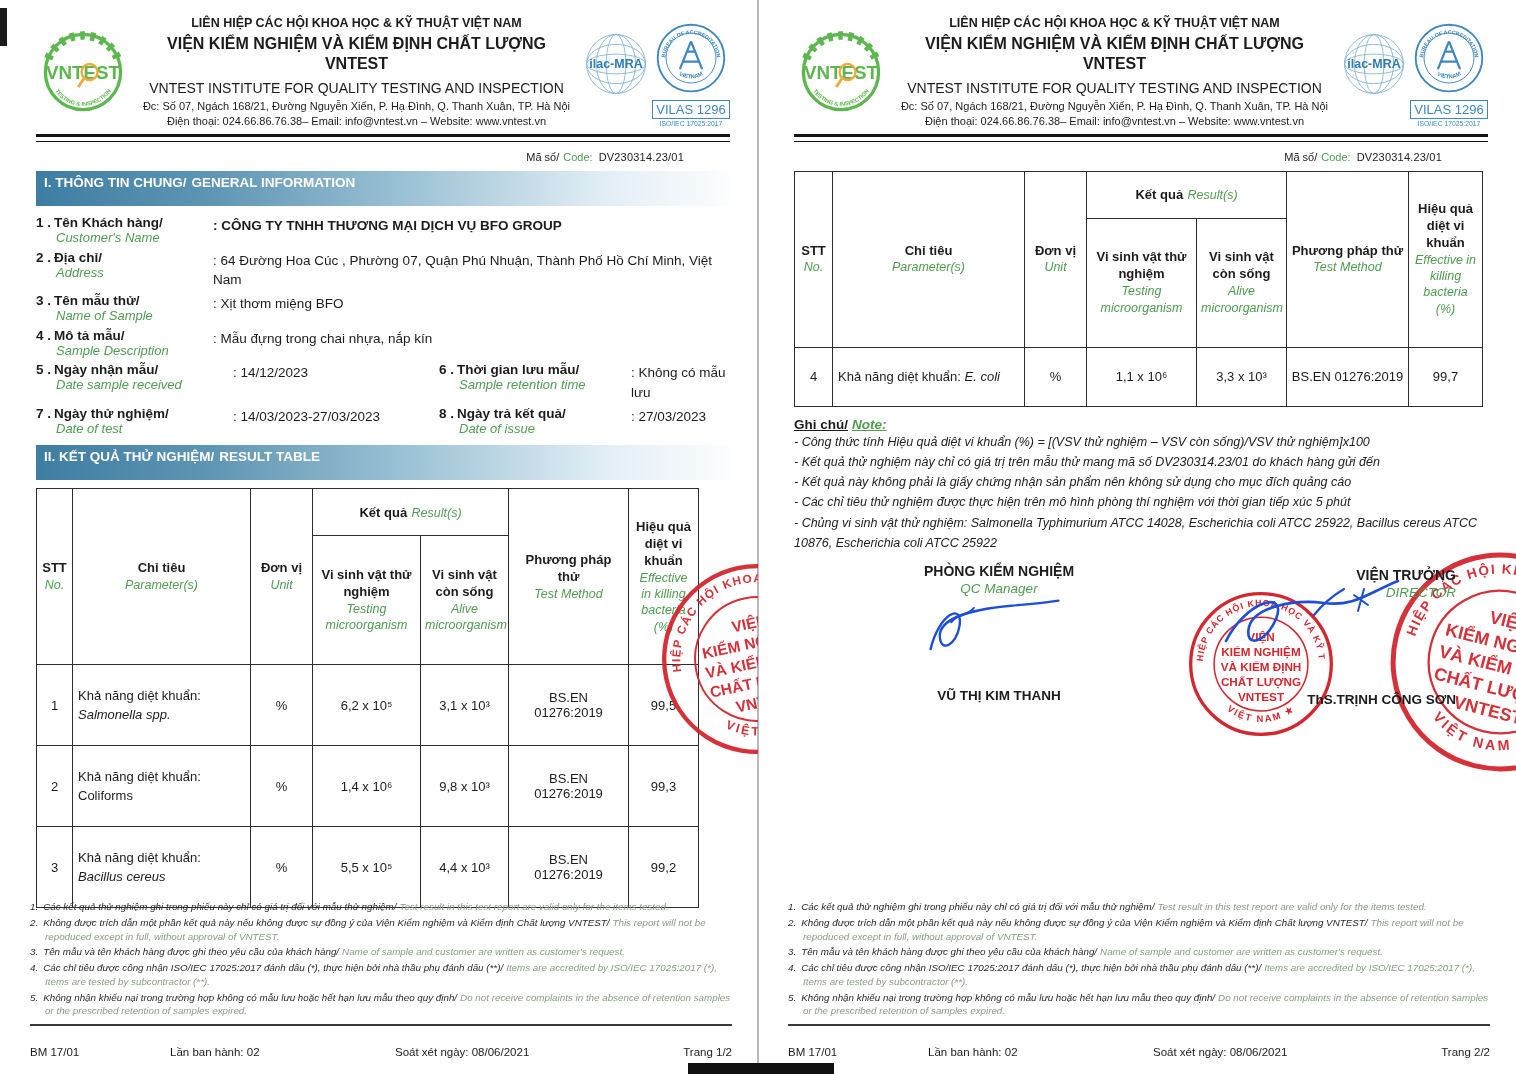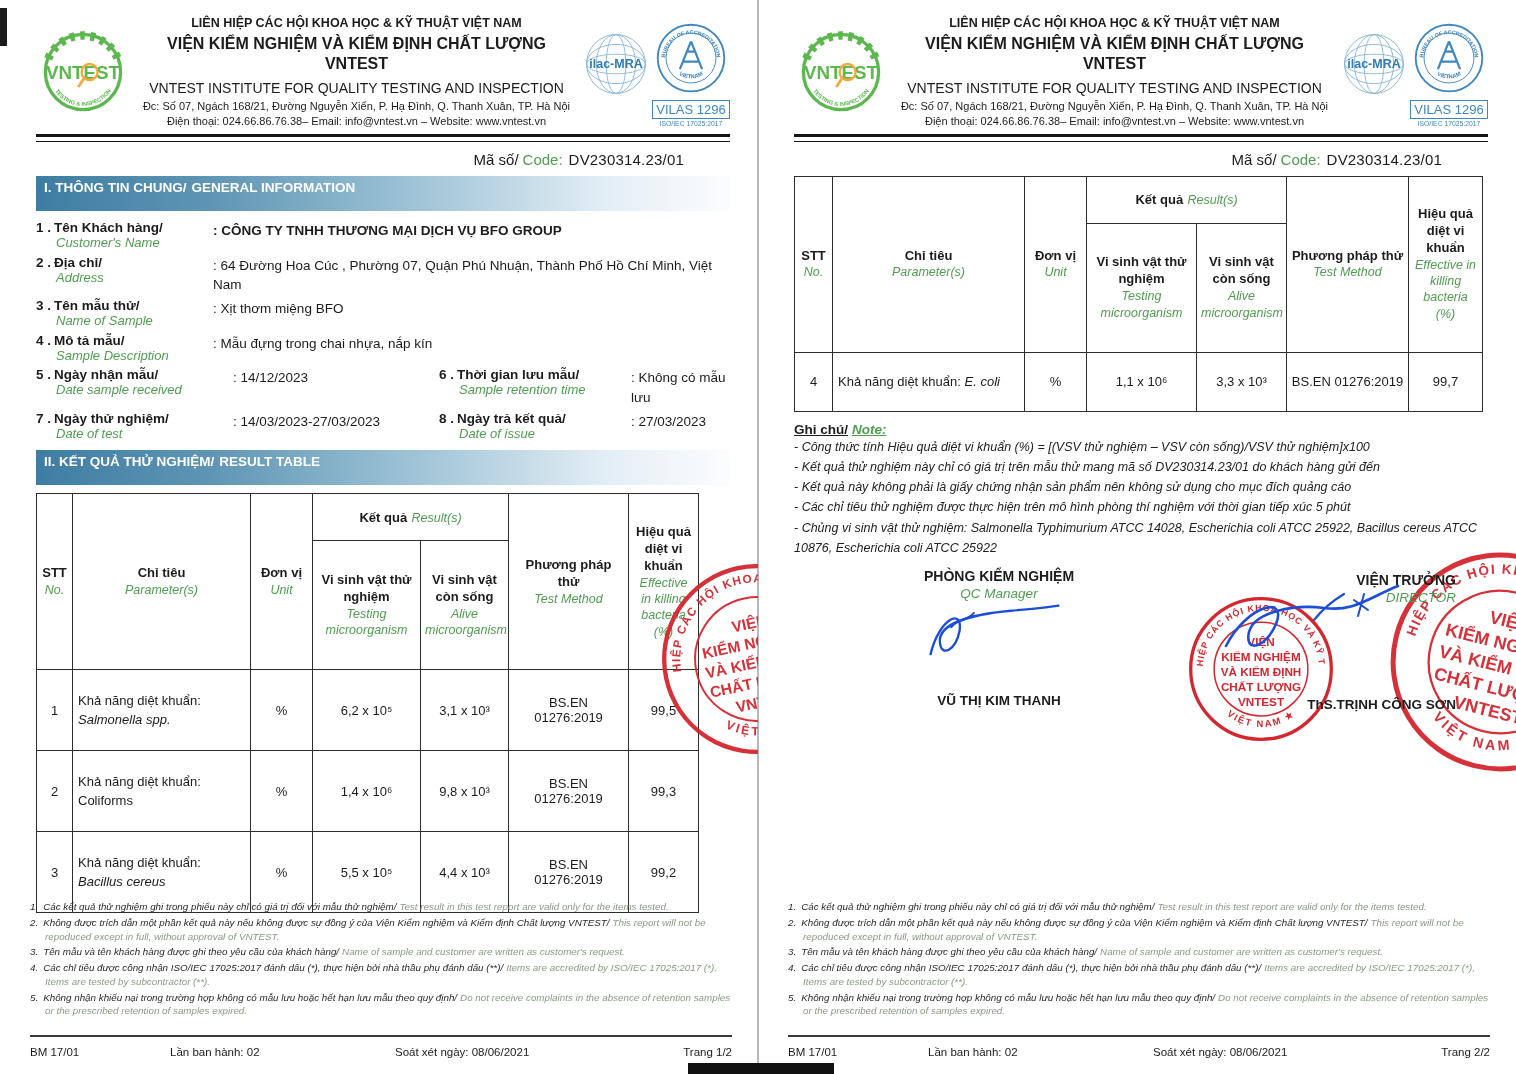--- a/index.html
+++ b/index.html
@@ -24,21 +24,21 @@
   .head-logos{display:flex;align-items:flex-start;gap:3px;flex:0 0 auto;padding-top:4px;}
   .ilac-logo{width:66px;height:66px;margin-top:10px;}
   .boa-block{width:78px;text-align:center;}
   .boa-logo{width:74px;height:74px;}
   .vilas-box{border:1px solid #3f87c0;border-radius:0;font-size:13px;color:#3f87c0;
              padding:1px 3px;width:fit-content;margin:1px auto 0;}
   .iso-label{font-size:6.8px;color:#3f87c0;margin-top:1px;}
   .double-rule{margin-top:5px;height:4px;border-top:3px solid #151515;border-bottom:1.5px solid #151515;}
 
   
-  .code-line{text-align:right;font-size:15px;margin-top:9px;padding-right:46px;}
+  .code-line{text-align:right;font-size:11px;margin-top:9px;padding-right:46px;}
   .code-line .en{color:#4f9d50;margin:0 6px 0 4px;}
   .code-line .val{letter-spacing:.2px;}
   .doc-title{font-size:24px;font-weight:bold;margin-top:4px;letter-spacing:.3px;}
   .doc-title .en{color:#4f9d50;margin-left:6px;}
   .sec-bar{margin-top:8px;height:35px;line-height:23px;padding-left:8px;color:#ffffff;
            font-weight:bold;font-size:13.5px;
            background:linear-gradient(90deg,#3e7da3 0%,#5e95b4 25%,#9fc4d6 55%,#e2eef5 82%,#fcfdfe 100%);}
   .sec-bar .en{margin-left:5px;}
 
   
@@ -86,21 +86,21 @@
   .stamp-edge{position:absolute;left:628px;top:548px;width:228px;height:228px;transform:rotate(14deg);z-index:3;opacity:.95;}
   .stamp-p1{position:absolute;left:658px;top:560px;width:198px;height:198px;transform:rotate(-12deg);z-index:3;opacity:.95;}
   .stamp .st-c{font-size:12.5px;font-weight:bold;fill:#d4262e;text-anchor:middle;}
 
   
   .foot-notes{position:absolute;left:30px;right:24px;bottom:54px;font-size:9.8px;font-style:italic;color:#2a2a2a;}
   .fn{padding-left:15px;text-indent:-15px;line-height:1.4;margin-bottom:2px;}
   .fn .num{margin-right:5px;}
   .fn .en{color:#8a9b85;margin-left:3px;}
   .footbar{position:absolute;bottom:16px;left:30px;right:26px;border-top:2.5px solid #3a3a3a;
-           padding-top:9px;display:flex;font-size:11.5px;align-items:baseline;}
+           padding-top:20px;display:flex;font-size:11.5px;align-items:baseline;}
   .fb-form{width:140px;}
   .fb-issue{width:225px;}
   .fb-review{flex:1;}
   .fb-page{text-align:right;}
 
   
   .divider{position:absolute;left:757px;top:0;width:2px;height:1074px;background:#b9b9b9;}
   .bottom-bar{position:absolute;left:688px;bottom:0;width:146px;height:11px;background:#111;}
   .corner-sliver{position:absolute;left:0;top:8px;width:7px;height:38px;background:#1c1c1c;}
 </style>

